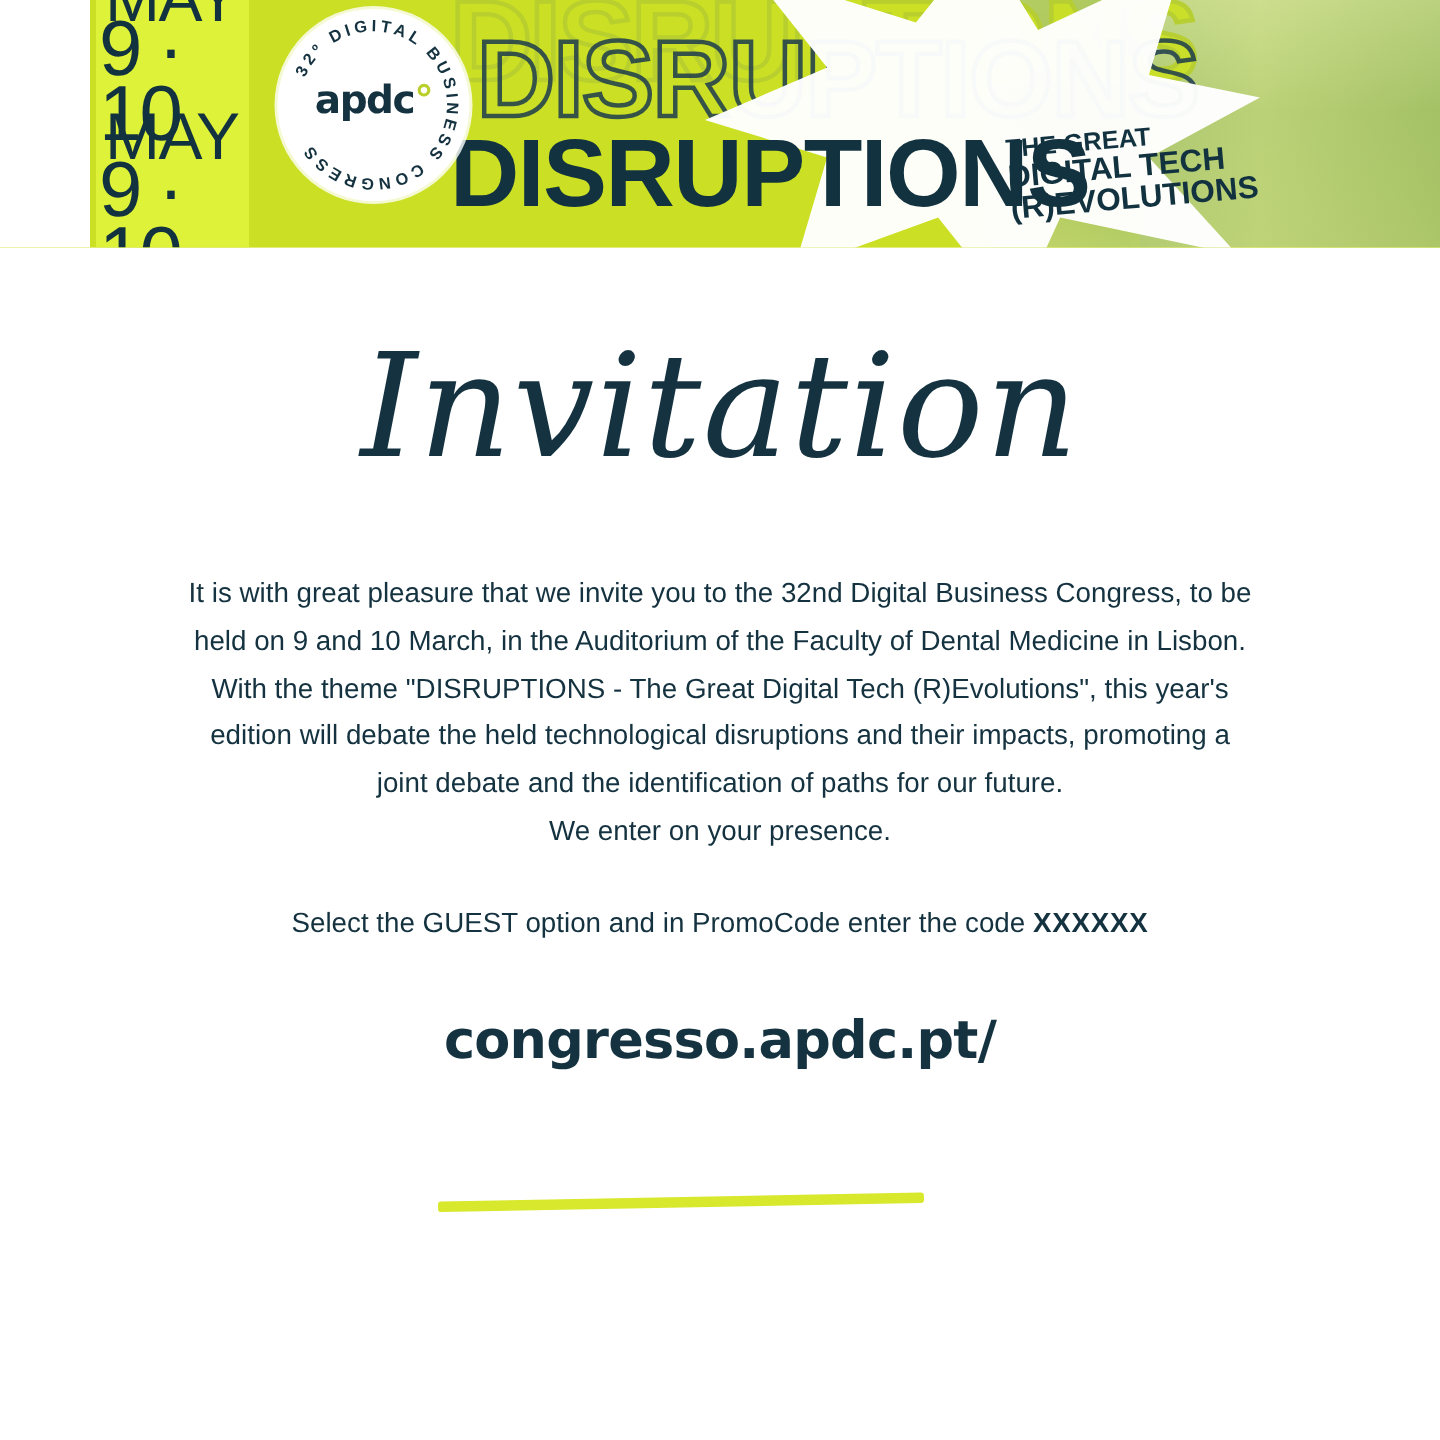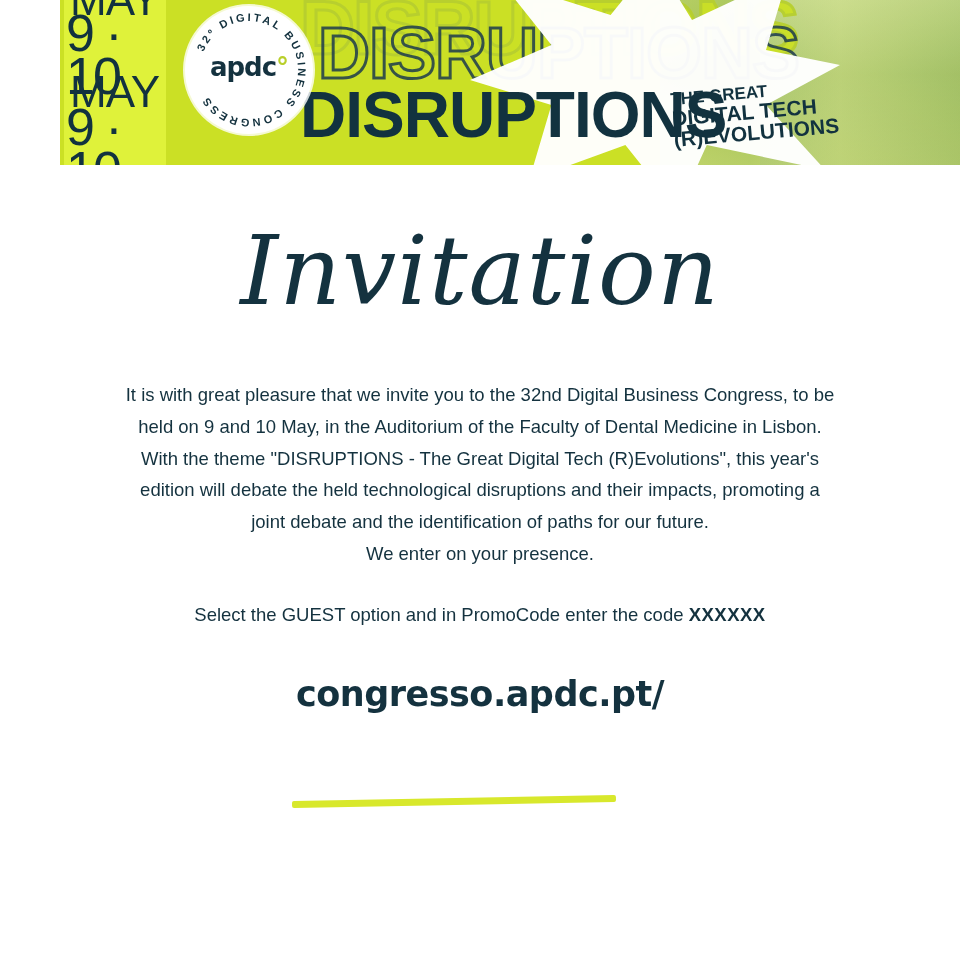--- a/index.html
+++ b/index.html
@@ -257,21 +257,21 @@
       </text>
     </svg>
     <div class="apdc-mark">apdc<span class="dot">°</span></div>
   </div>
 </div>
 
 <div class="invitation-title">Invitation</div>
 
 <div class="body-copy">
   <div>It is with great pleasure that we invite you to the 32nd Digital Business Congress, to be</div>
-  <div>held on 9 and 10 May, in the Auditorium of the Faculty of Dental Medicine in Lisbon.</div>
+  <div>held on 9 and 10 March, in the Auditorium of the Faculty of Dental Medicine in Lisbon.</div>
   <div>With the theme "DISRUPTIONS - The Great Digital Tech (R)Evolutions", this year's</div>
   <div>edition will debate the held technological disruptions and their impacts, promoting a</div>
   <div>joint debate and the identification of paths for our future.</div>
   <div>We enter on your presence.</div>
 </div>
 
 <div class="promo-line">
   <span>Select the GUEST option and in PromoCode enter the code </span><span class="promo-code">XXXXXX</span>
 </div>
 

